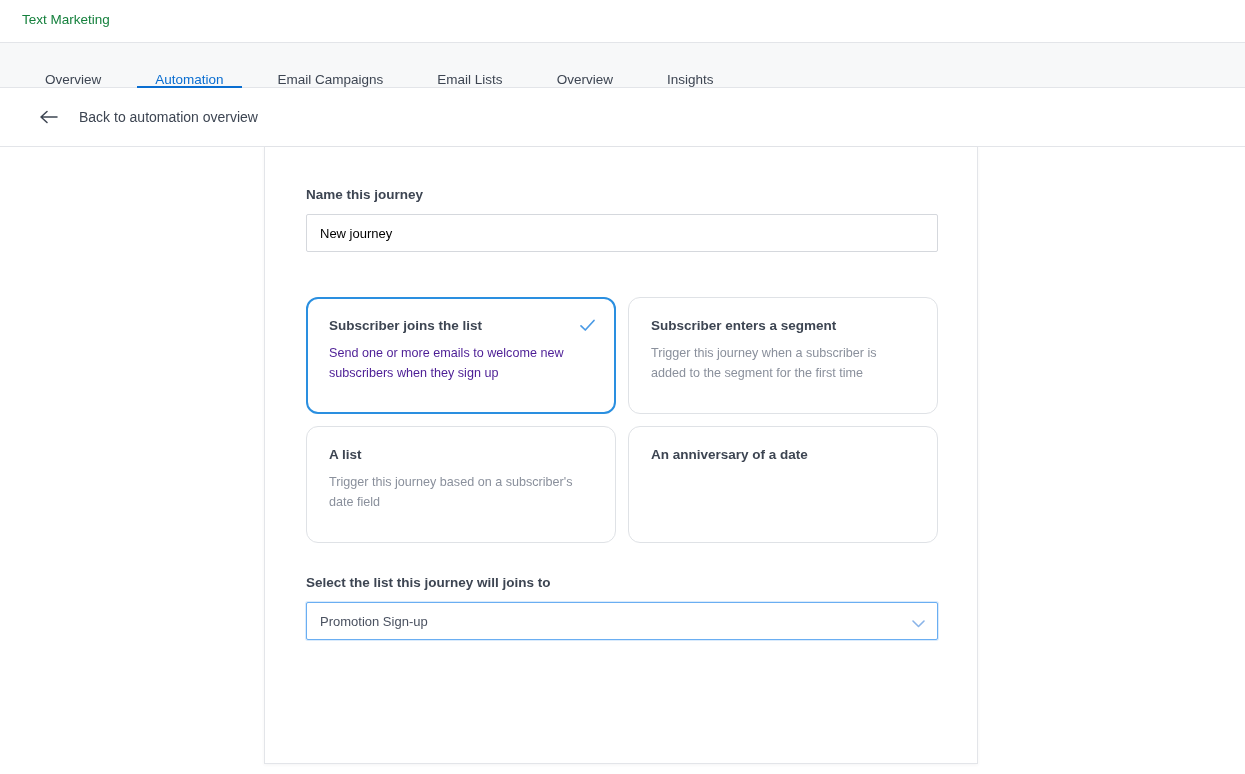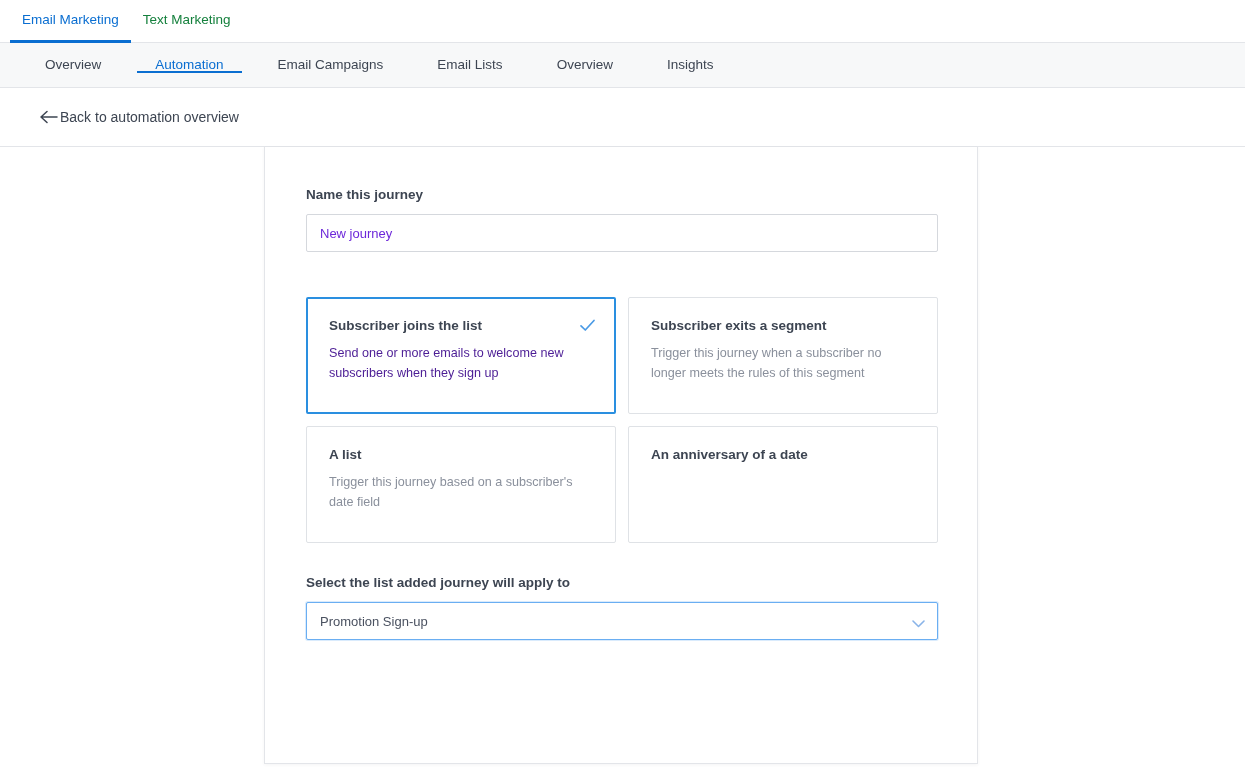--- a/index.html
+++ b/index.html
@@ -42,21 +42,21 @@
     color: #0a6ed1;
     border-bottom-color: #0a6ed1;
   }
 
   
   .section-nav {
     height: 45px;
     background: #f7f8f9;
     border-bottom: 1px solid #e3e5e9;
     display: flex;
-    align-items: center;
+    align-items: flex-end;
     padding-left: 18px;
   }
   .section-nav-item {
     display: flex;
     align-items: center;
     padding: 0 18px;
     margin: 0 9px;
     font-size: 13.5px;
     color: #3d4552;
     cursor: pointer;
@@ -75,21 +75,21 @@
     height: 59px;
     display: flex;
     align-items: center;
     padding-left: 40px;
     border-bottom: 1px solid #e3e5e9;
     background: #ffffff;
   }
   .back-link {
     display: flex;
     align-items: center;
-    gap: 2px;
+    gap: 21px;
     cursor: pointer;
     font-size: 14px;
     color: #3d4552;
   }
   .back-arrow {
     display: inline-flex;
     align-items: center;
     justify-content: center;
     width: 18px;
     height: 18px;
@@ -125,41 +125,41 @@
     margin-bottom: 12px;
   }
 
   .text-input {
     width: 632px;
     height: 38px;
     border: 1px solid #d5d8dd;
     border-radius: 2px;
     padding: 0 13px;
     font-size: 13px;
-    color: #6d28d9;
+    color: #000000;
     font-family: "Liberation Sans", sans-serif;
     background: #ffffff;
     outline: none;
     display: flex;
     align-items: center;
   }
 
   .block-gap { height: 32px; }
 
   
   .trigger-grid {
     display: grid;
     grid-template-columns: 310px 310px;
     gap: 12px;
     margin-top: 13px;
     width: 632px;
   }
   .trigger-card {
     border: 1px solid #dfe2e6;
-    border-radius: 2px;
+    border-radius: 12px;
     background: #ffffff;
     padding: 20px 22px 18px 22px;
     min-height: 117px;
     cursor: pointer;
     position: relative;
   }
   .trigger-card.selected {
     border: 2px solid #2a8fe0;
     padding: 19px 21px 17px 21px;
   }
@@ -214,23 +214,20 @@
     width: 13px;
     height: 13px;
     color: #8ab4e8;
     pointer-events: none;
   }
 </style>
 </head>
 <body>
 
 <div class="product-tabs">
-  <div class="product-tab active">
-    <span>Email Marketing</span>
-  </div>
   <div class="product-tab">
     <span>Text Marketing</span>
   </div>
 </div>
 
 <div class="section-nav">
   <div class="section-nav-item">
     <span>Overview</span>
   </div>
   <div class="section-nav-item active">
@@ -276,40 +273,40 @@
         <div class="trigger-card selected">
           <div class="trigger-title">Subscriber joins the list</div>
           <div class="trigger-desc">Send one or more emails to welcome new subscribers when they sign up</div>
           <span class="check-icon">
             <svg width="17" height="17" viewBox="0 0 17 17" fill="none" xmlns="http://www.w3.org/2000/svg">
               <path d="M2 8.8L6.3 13L15 3.5" stroke="#4a9ae5" stroke-width="1.7" stroke-linecap="round" stroke-linejoin="round"></path>
             </svg>
           </span>
         </div>
 
-
         <div class="trigger-card">
-          <div class="trigger-title">Subscriber exits a segment</div>
-          <div class="trigger-desc">Trigger this journey when a subscriber no longer meets the rules of this segment</div>
-        </div>
+          <div class="trigger-title">Subscriber enters a segment</div>
+          <div class="trigger-desc">Trigger this journey when a subscriber is added to the segment for the first time</div>
+        </div>
+
 
         <div class="trigger-card">
           <div class="trigger-title">A list</div>
           <div class="trigger-desc">Trigger this journey based on a subscriber's date field</div>
         </div>
 
         <div class="trigger-card">
           <div class="trigger-title">An anniversary of a date</div>
         </div>
 
       </div>
 
       <div class="block-gap"></div>
 
-      <div class="field-label">Select the list added journey will apply to</div>
+      <div class="field-label">Select the list this journey will joins to</div>
 
       <div class="select-wrap">
         <div class="select-box">
           <span>Promotion Sign-up</span>
         </div>
         <span class="select-chevron">
           <svg width="13" height="9" viewBox="0 0 13 9" fill="none" xmlns="http://www.w3.org/2000/svg">
             <path d="M1 1.5L6.5 7L12 1.5" stroke="#8ab4e8" stroke-width="1.6" stroke-linecap="round" stroke-linejoin="round"></path>
           </svg>
         </span>

